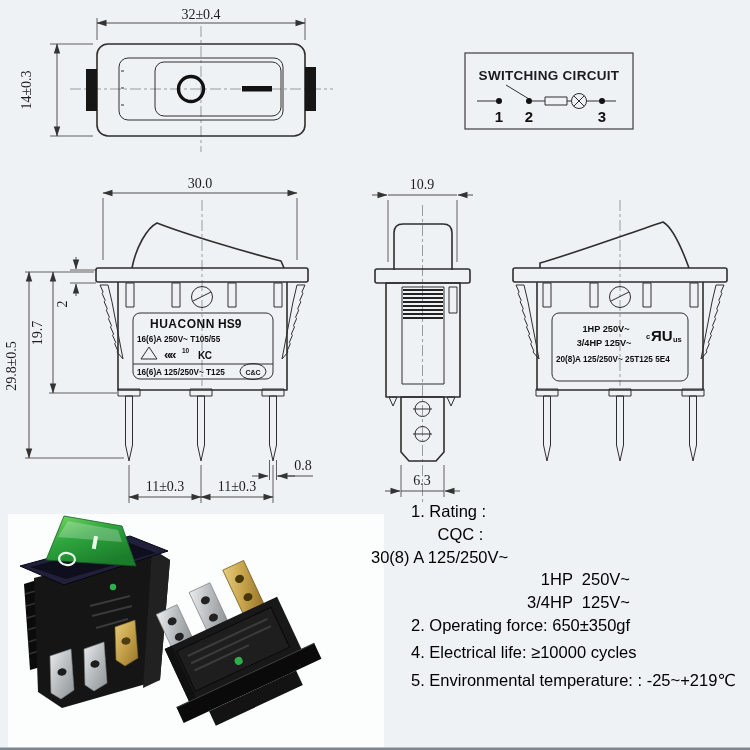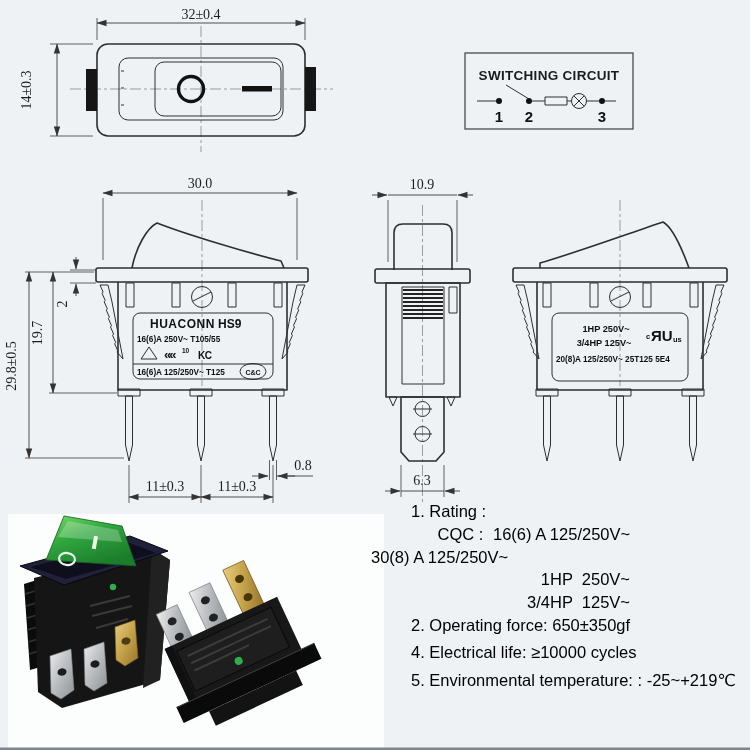--- a/index.html
+++ b/index.html
@@ -292,21 +292,20 @@
     </g>
   </g>
 
   <rect x="0" y="747.5" width="750" height="2.5" fill="#7d8790"></rect>
 </svg>
 
 <div class="specs">
   <div class="s-item">1. Rating :</div>
   <div class="r-row">
     <span class="r-label">CQC : </span>
-        <span class="r-val">16(6) A 125/250V~</span>
   </div>
   <div class="r-row">
         <span class="r-val">30(8) A 125/250V~</span>
   </div>
   <div class="r-extra">1HP  250V~</div>
   <div class="r-extra">3/4HP  125V~</div>
   <div class="s-item">2. Operating force:  650±350gf</div>
   <div class="s-item mt4">4. Electrical life: ≥10000 cycles</div>
   <div class="s-item mt5">5. Environmental temperature: : -25~+219℃</div>
 </div>

